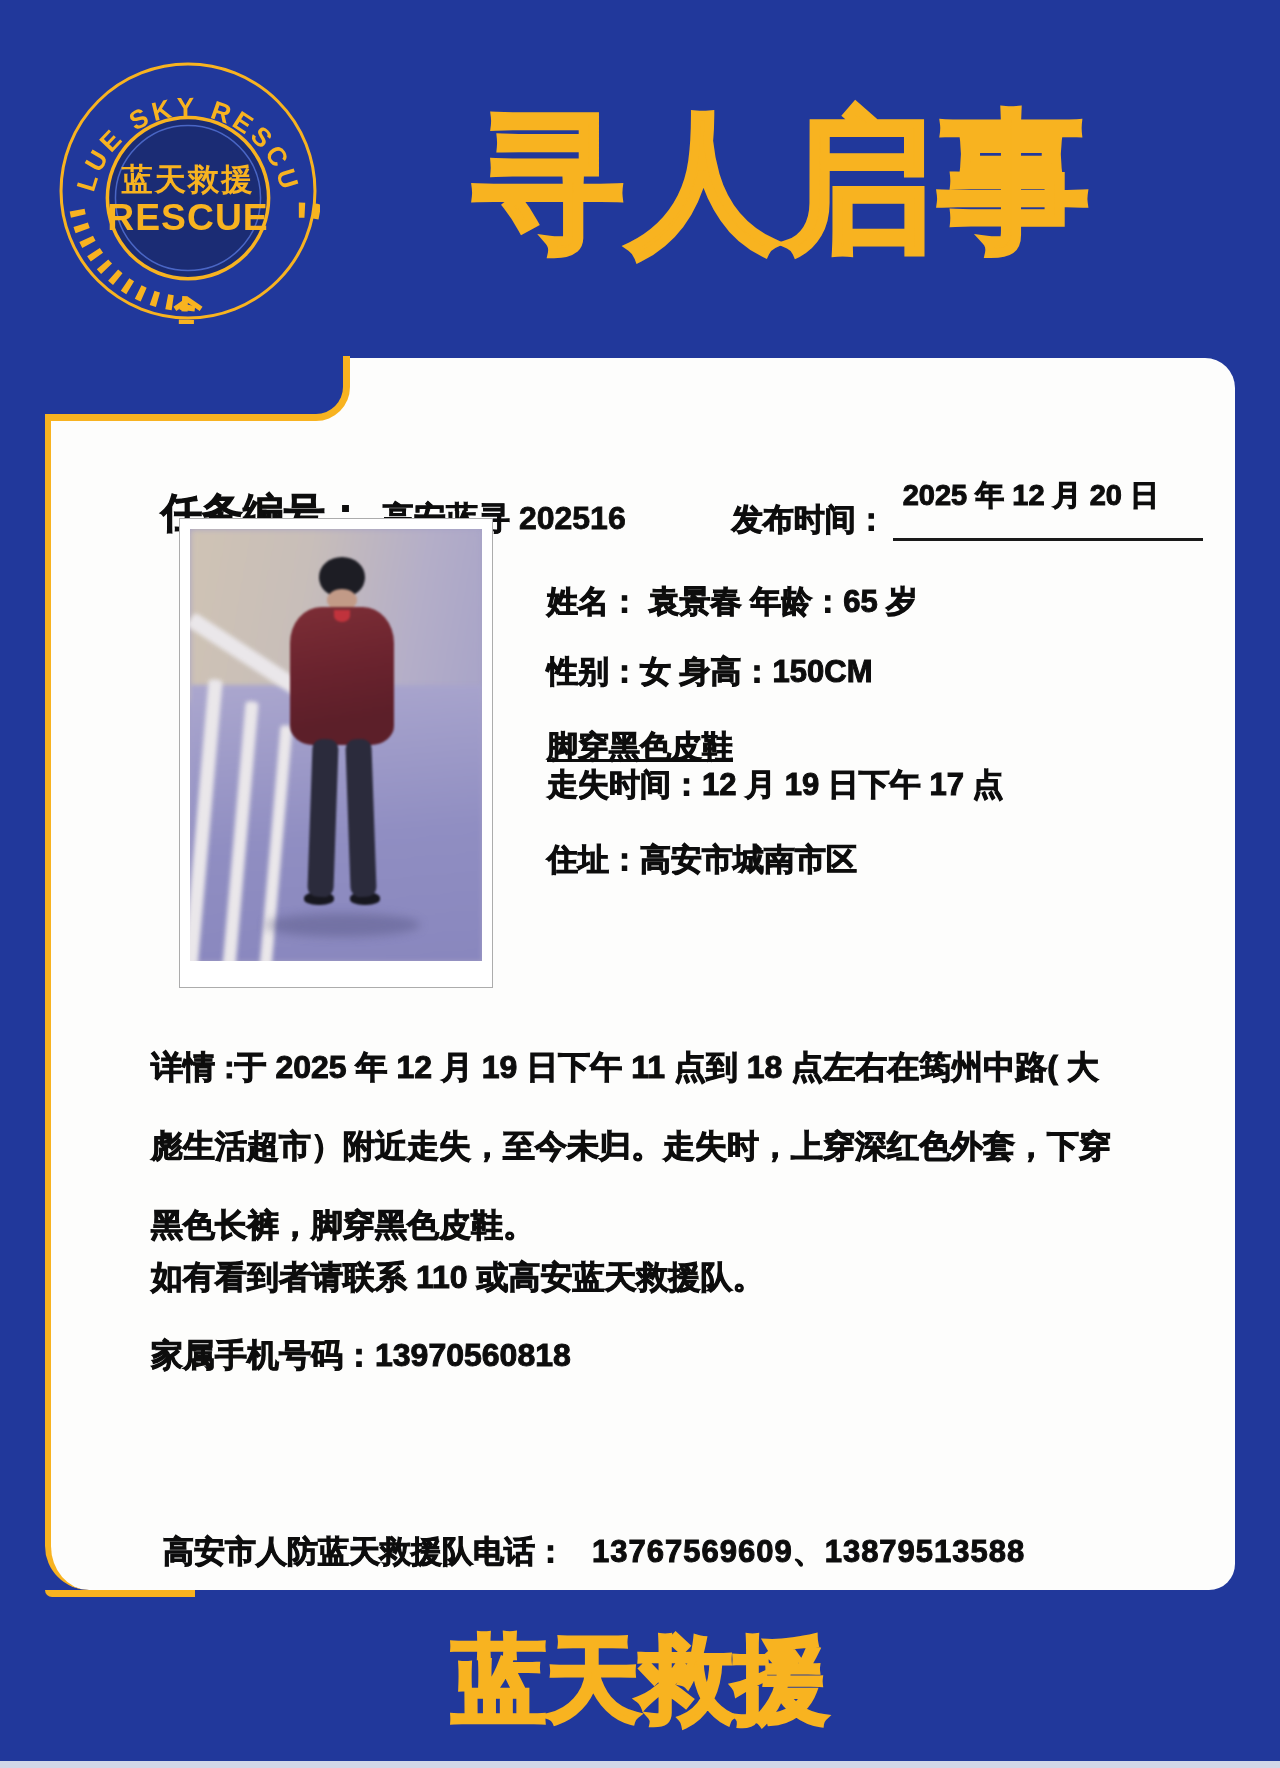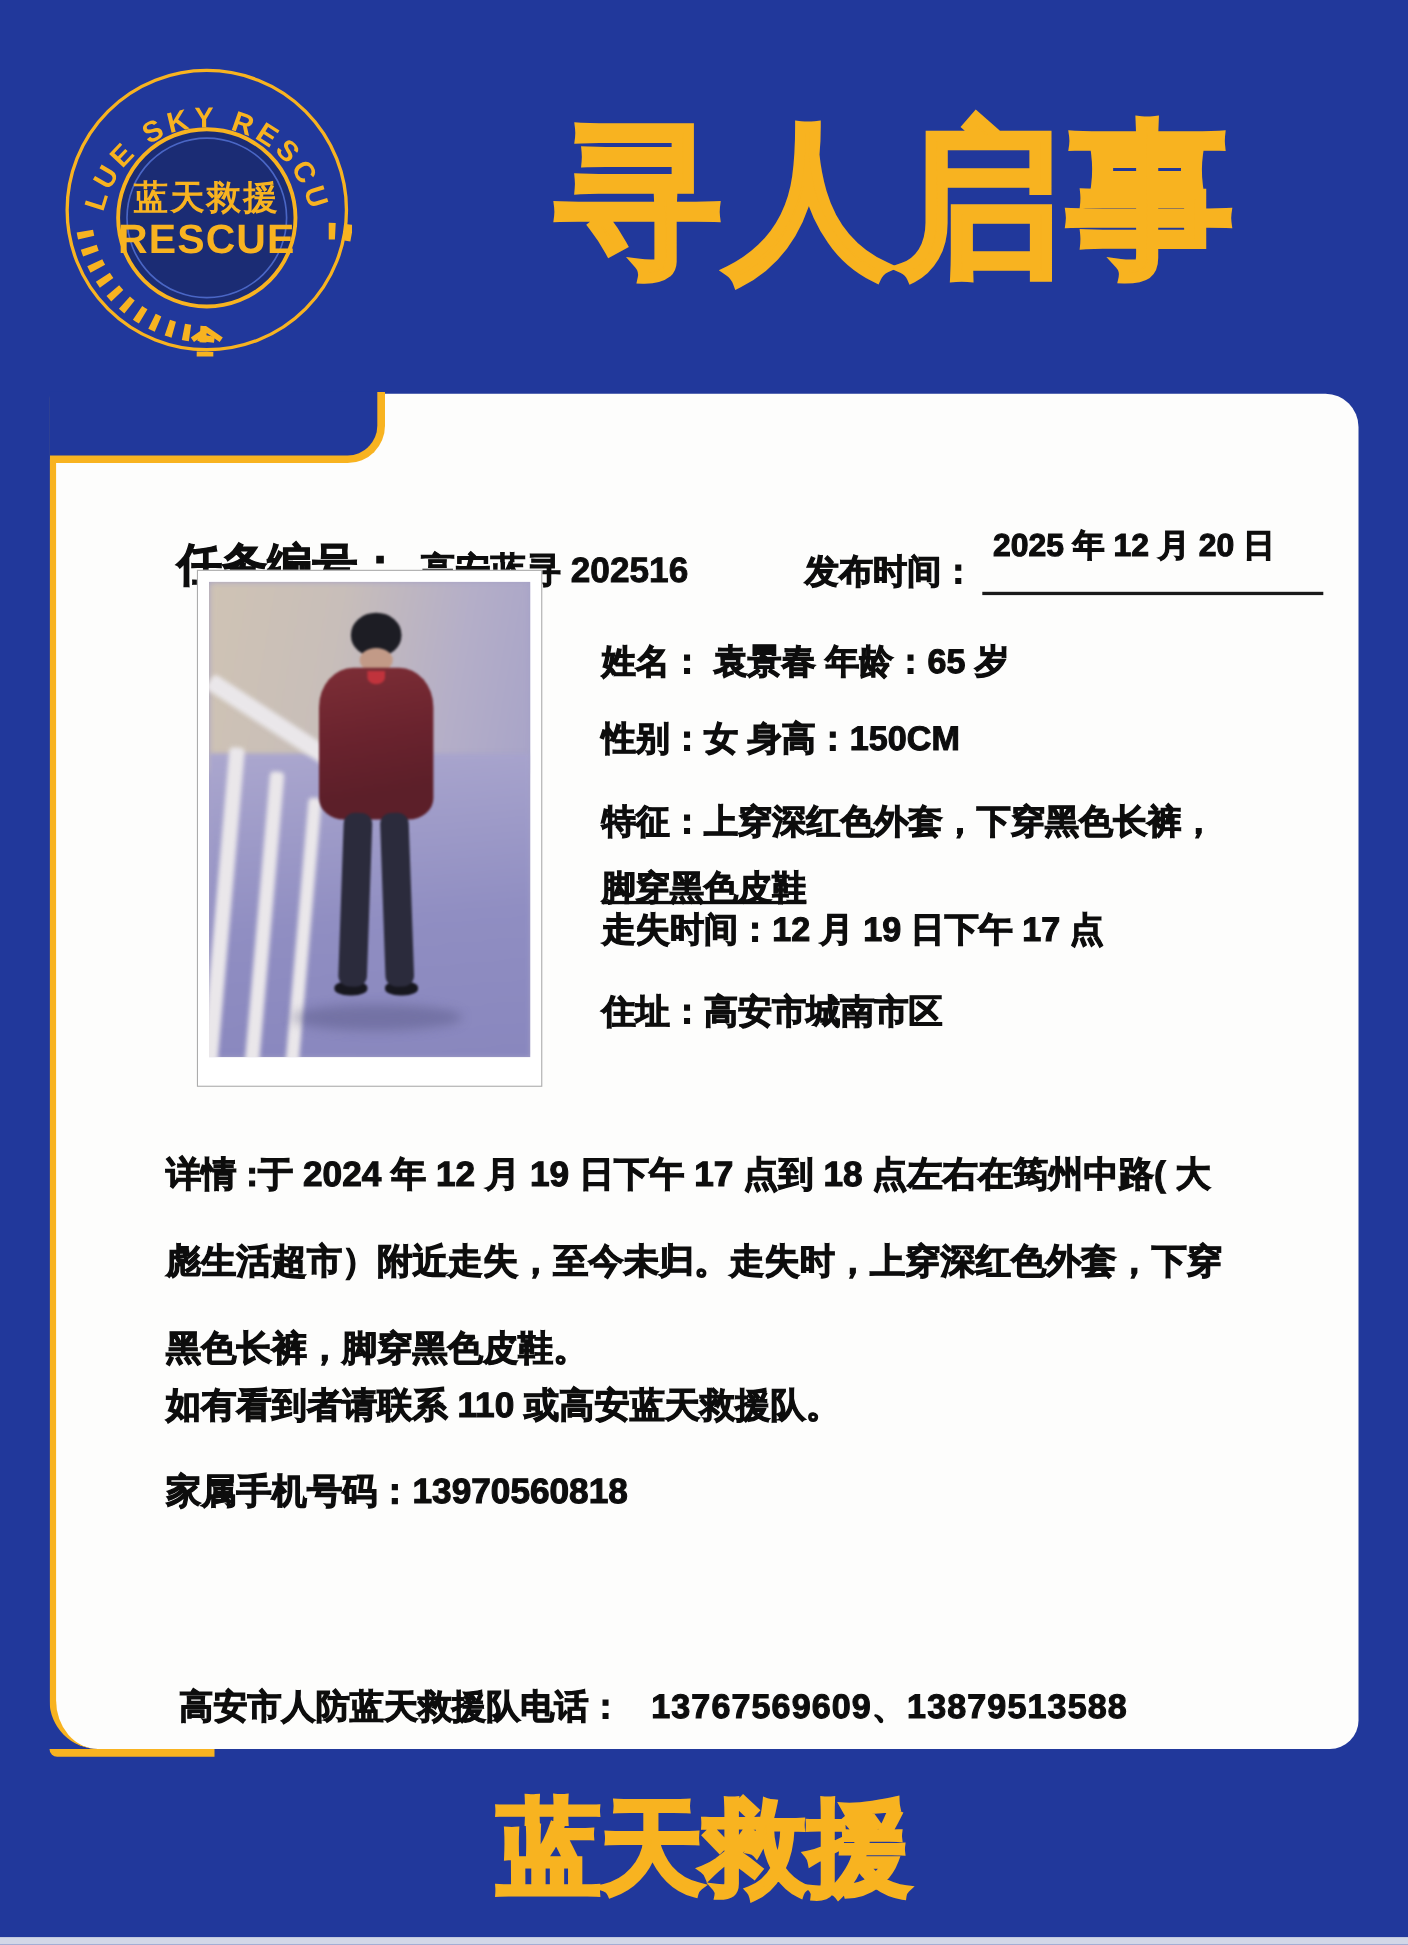--- a/index.html
+++ b/index.html
@@ -9,21 +9,21 @@
     -webkit-font-smoothing:antialiased;
   }
   .page{
     position:relative;width:1280px;height:1768px;
     background:#21389B;overflow:hidden;
   }
   
   .logo{position:absolute;left:56px;top:58px;width:264px;height:266px;}
   
   .title{
-    position:absolute;left:504px;top:98px;width:624px;
+    position:absolute;left:472px;top:98px;width:624px;
     text-align:center;color:#F8B320;
     font-size:150px;line-height:168px;font-weight:900;
     letter-spacing:5px;-webkit-text-stroke:5px #F8B320;
     white-space:nowrap;
   }
   
   .card{
     position:absolute;left:45px;top:358px;width:1190px;height:1232px;
     background:#FDFDFC;border-left:6px solid #F8B320;
     border-radius:4px 30px 26px 44px;
@@ -170,28 +170,27 @@
             <div class="p-shoe"></div>
             <div class="p-shoe"></div>
           </div>
         </div>
       </div>
     </div>
 
     <div class="info">
       <div class="info-line cn-bold il-1">姓名： 袁景春 年龄：65 岁</div>
       <div class="info-line cn-bold il-2">性别：女  身高：150CM</div>
-      <div class="info-line cn-bold il-3">特征：上穿深红色外套，下穿黑色长裤，</div>
       <div class="info-line cn-bold il-4">脚穿黑色皮鞋</div>
       <div class="info-line cn-bold il-5">走失时间：12 月 19 日下午 17 点</div>
       <div class="info-line cn-bold">住址：高安市城南市区</div>
     </div>
 
     <div class="details cn-bold">
-      <div>详情 :于 2024 年 12 月 19 日下午 17 点到 18 点左右在筠州中路( 大</div>
+      <div>详情 :于 2025 年 12 月 19 日下午 11 点到 18 点左右在筠州中路( 大</div>
       <div>彪生活超市）附近走失，至今未归。走失时，上穿深红色外套，下穿</div>
       <div>黑色长裤，脚穿黑色皮鞋。</div>
     </div>
 
     <div class="extra cn-bold">
       <div class="extra-contact">如有看到者请联系 110 或高安蓝天救援队。</div>
       <div class="extra-family">家属手机号码：13970560818</div>
     </div>
 
     <div class="team-row">

